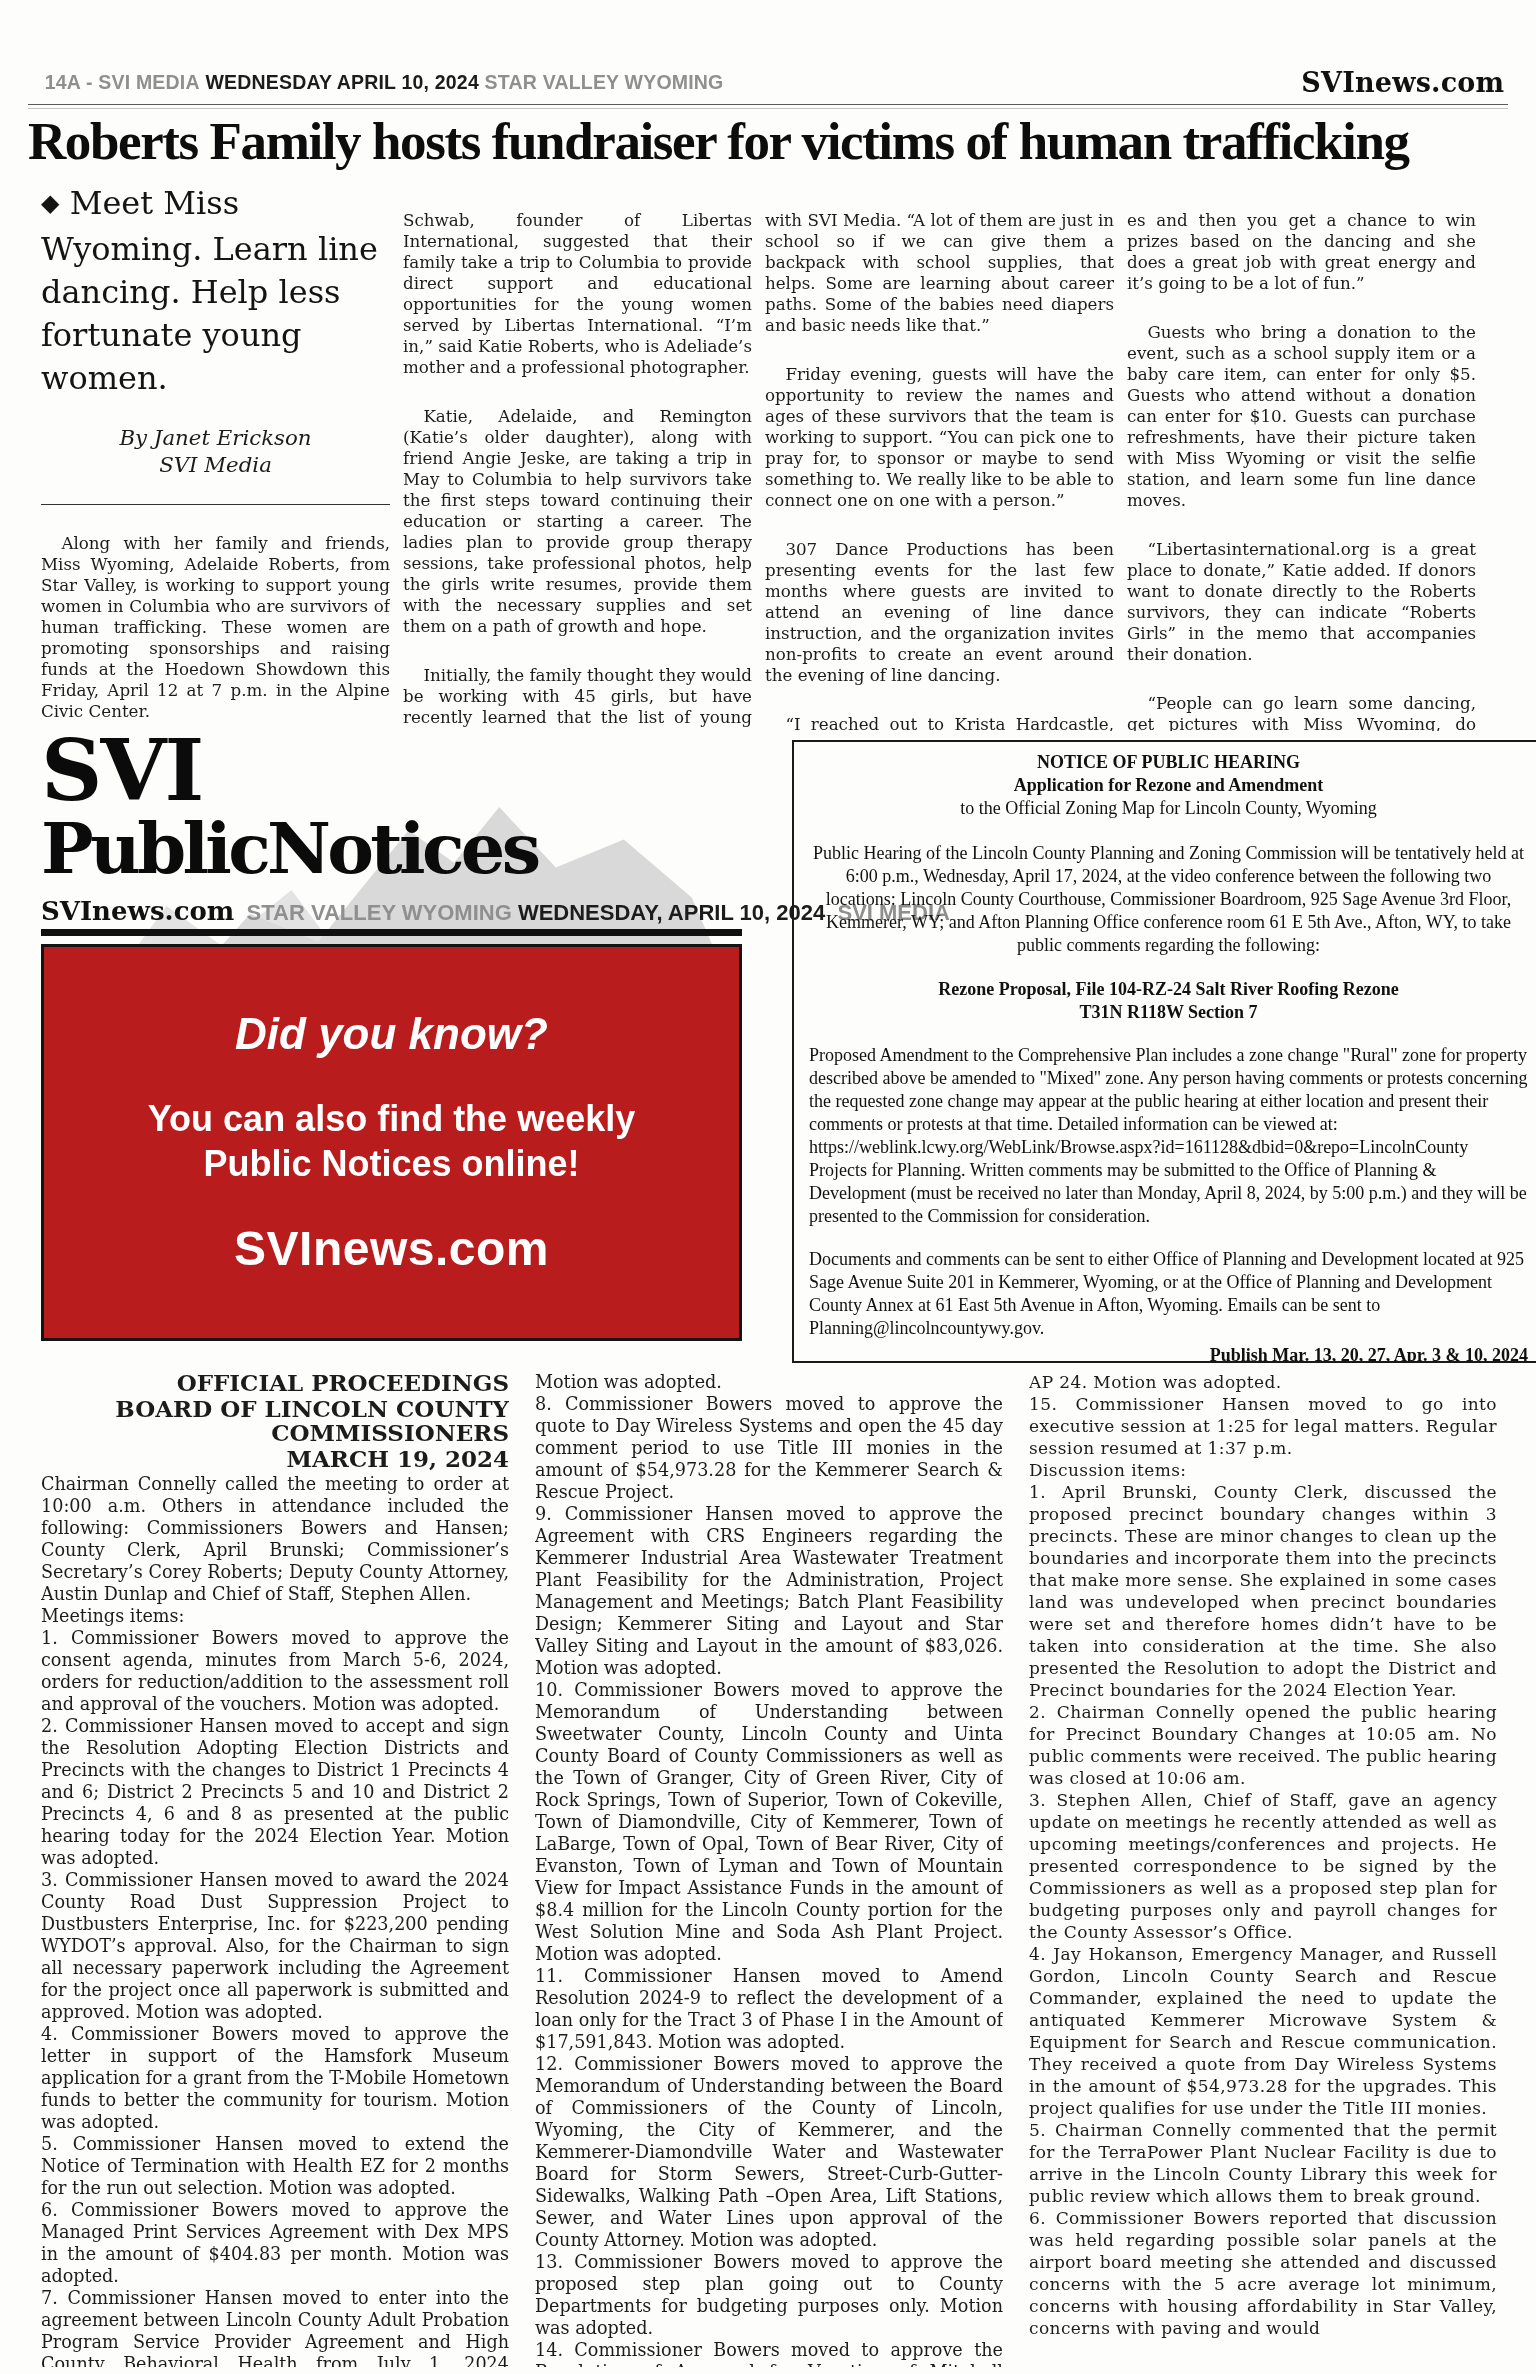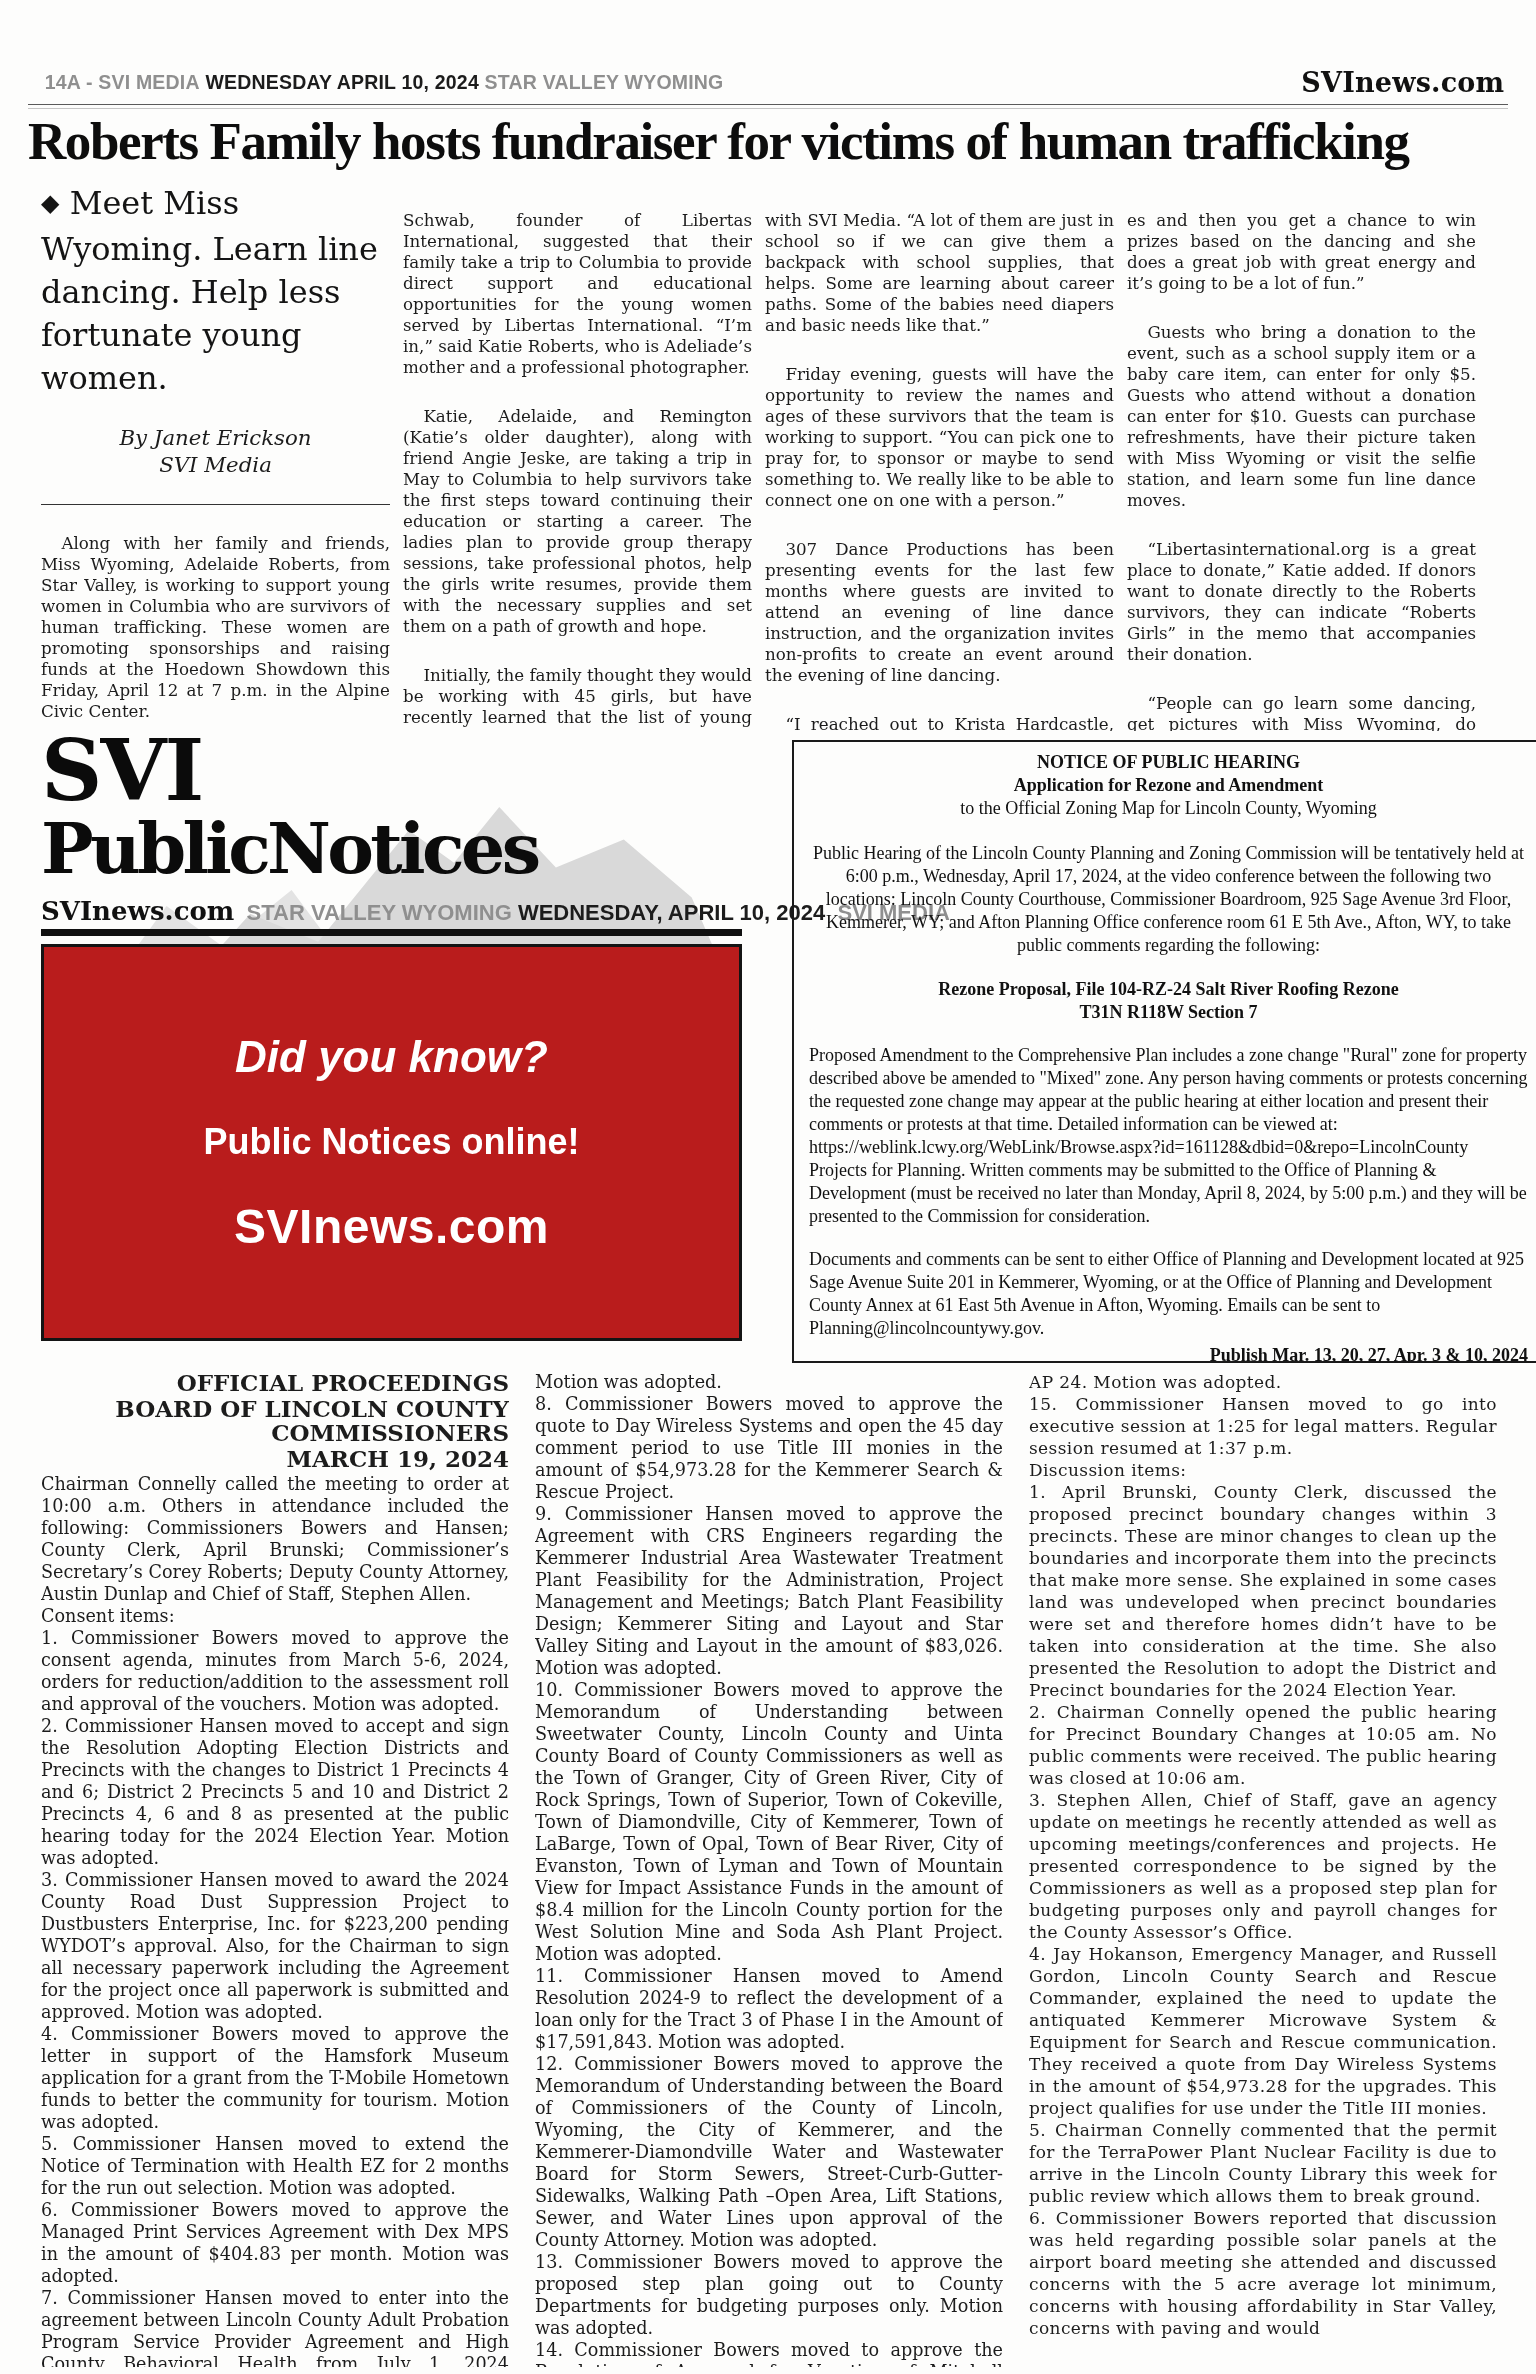--- a/index.html
+++ b/index.html
@@ -138,20 +138,21 @@
       <span class="site">SVInews.com</span>&nbsp;
       <span class="gray">STAR VALLEY WYOMING</span>
       <span class="dark">WEDNESDAY, APRIL 10, 2024</span>&nbsp;
       <span class="gray">SVI MEDIA</span>
     </div>
   </div>
   <div class="mast-rule"></div>
 
   <div class="promo">
     <div class="h">Did you know?</div>
+    <div class="l1">You can also find the weekly</div>
     <div class="l2">Public Notices online!</div>
     <div class="site">SVInews.com</div>
   </div>
 
   <div class="notice">
     <div class="c b">NOTICE OF PUBLIC HEARING</div>
     <div class="c b">Application for Rezone and Amendment</div>
     <div class="c">to the Official Zoning Map for Lincoln County, Wyoming</div>
     <div class="sp"></div>
     <div class="c">Public Hearing of the Lincoln County Planning and Zoning Commission will be tentatively held at 6:00 p.m., Wednesday, April 17, 2024, at the video conference between the following two locations:  Lincoln County Courthouse, Commissioner Boardroom, 925 Sage Avenue 3rd Floor, Kemmerer, WY; and Afton Planning Office conference room 61 E 5th Ave., Afton, WY, to take public comments regarding the following:</div>
@@ -165,21 +166,21 @@
     <div class="publish">Publish Mar. 13, 20, 27, Apr. 3 &amp; 10, 2024</div>
   </div>
 
   <div class="proceedings">
     <div class="pcol">
       <div class="proc-head">OFFICIAL PROCEEDINGS</div>
       <div class="proc-head">BOARD OF LINCOLN COUNTY COMMISSIONERS</div>
       <div class="proc-head">MARCH 19, 2024</div>
       <div>
           <p class="para">Chairman Connelly called the meeting to order at 10:00 a.m.  Others in attendance included the following: Commissioners Bowers and Hansen; County Clerk, April Brunski; Commissioner’s Secretary’s Corey Roberts; Deputy County Attorney, Austin Dunlap and Chief of Staff, Stephen Allen.</p>
-          <p class="para">Consent items:</p>
+          <p class="para">Meetings items:</p>
           <p class="para">1. Commissioner Bowers moved to approve the consent agenda, minutes from March 5-6, 2024, orders for reduction/addition to the assessment roll and approval of the vouchers.  Motion was adopted.</p>
           <p class="para">2.  Commissioner Hansen moved to accept and sign the Resolution Adopting Election Districts and Precincts with the changes to District 1 Precincts 4 and 6; District 2 Precincts 5 and 10 and District 2 Precincts 4, 6 and 8 as presented at the public hearing today for the 2024 Election Year.  Motion was adopted.</p>
           <p class="para">3.  Commissioner Hansen moved to award the 2024 County Road Dust Suppression Project to Dustbusters Enterprise, Inc. for $223,200 pending WYDOT’s approval.  Also, for the Chairman to sign all necessary paperwork including the Agreement for the project once all paperwork is submitted and approved.  Motion was adopted.</p>
           <p class="para">4.  Commissioner Bowers moved to approve the letter in support of the Hamsfork Museum application for a grant from the T-Mobile Hometown funds to better the community for tourism.  Motion was adopted.</p>
           <p class="para">5.  Commissioner Hansen moved to extend the Notice of Termination with Health EZ for 2 months for the run out selection.  Motion was adopted.</p>
           <p class="para">6.  Commissioner Bowers moved to approve the Managed Print Services Agreement with Dex MPS in the amount of $404.83 per month.  Motion was adopted.</p>
           <p class="para">7.  Commissioner Hansen moved to enter into the agreement between Lincoln County Adult Probation Program Service Provider Agreement and High County Behavioral Health from July 1, 2024 through June 20, 2025.</p>
         </div>
     </div>
     <div class="pcol">

